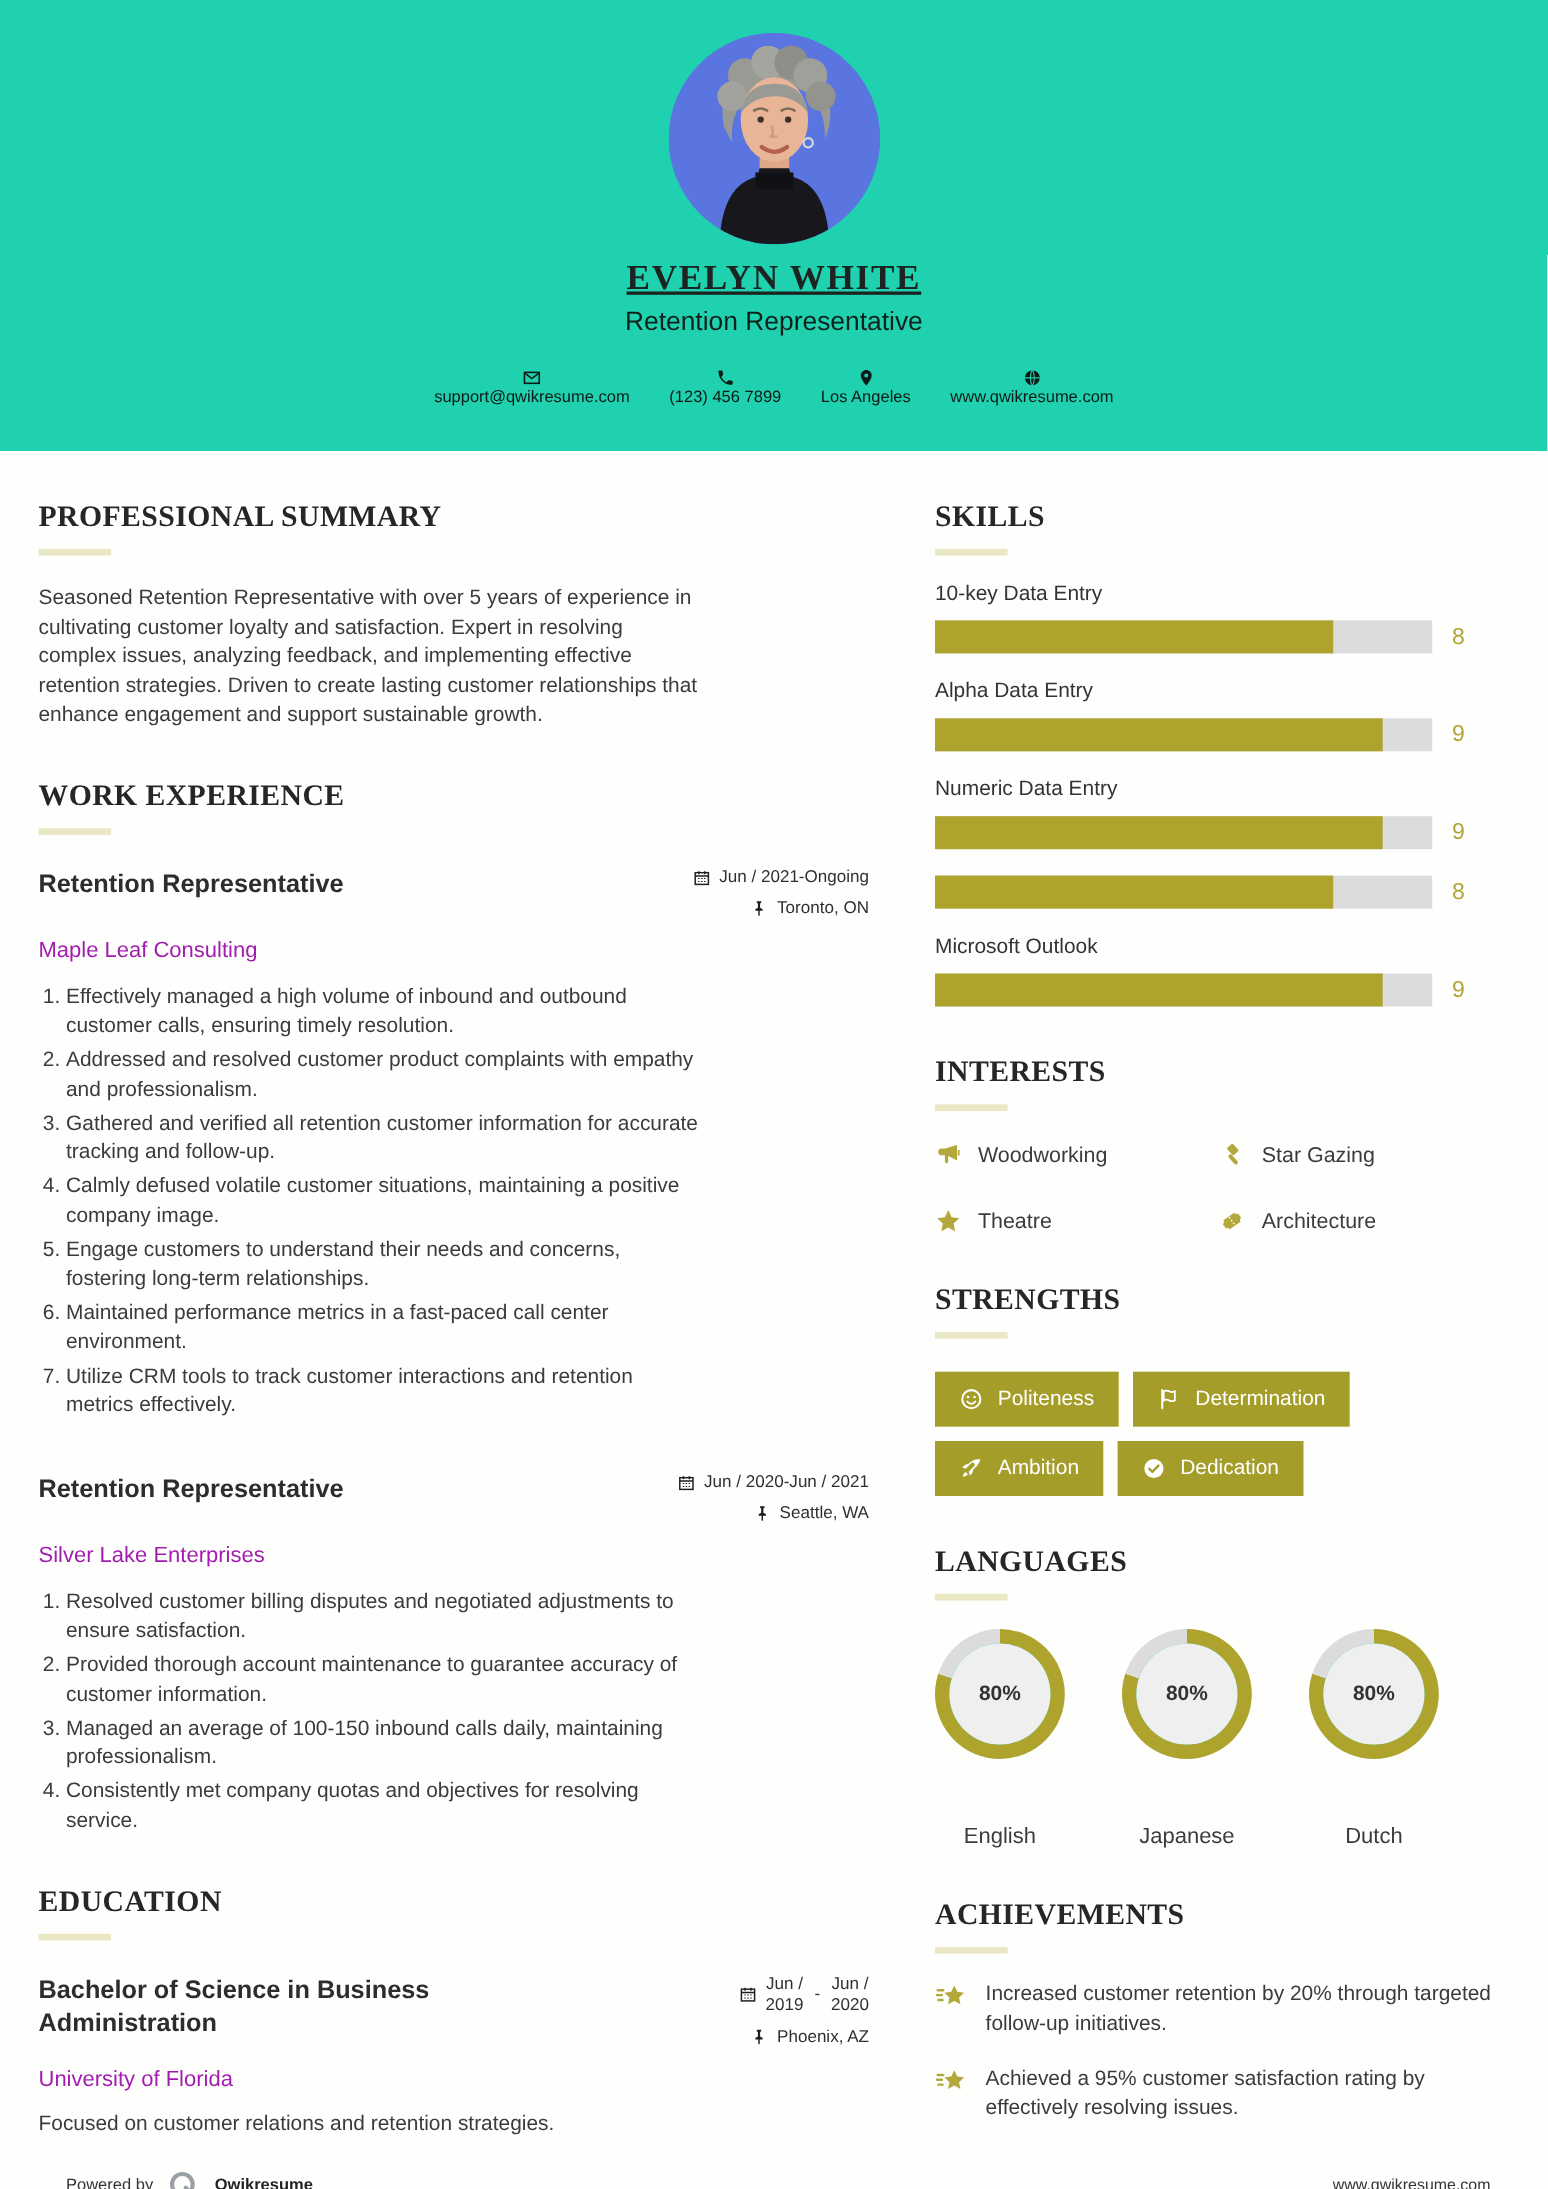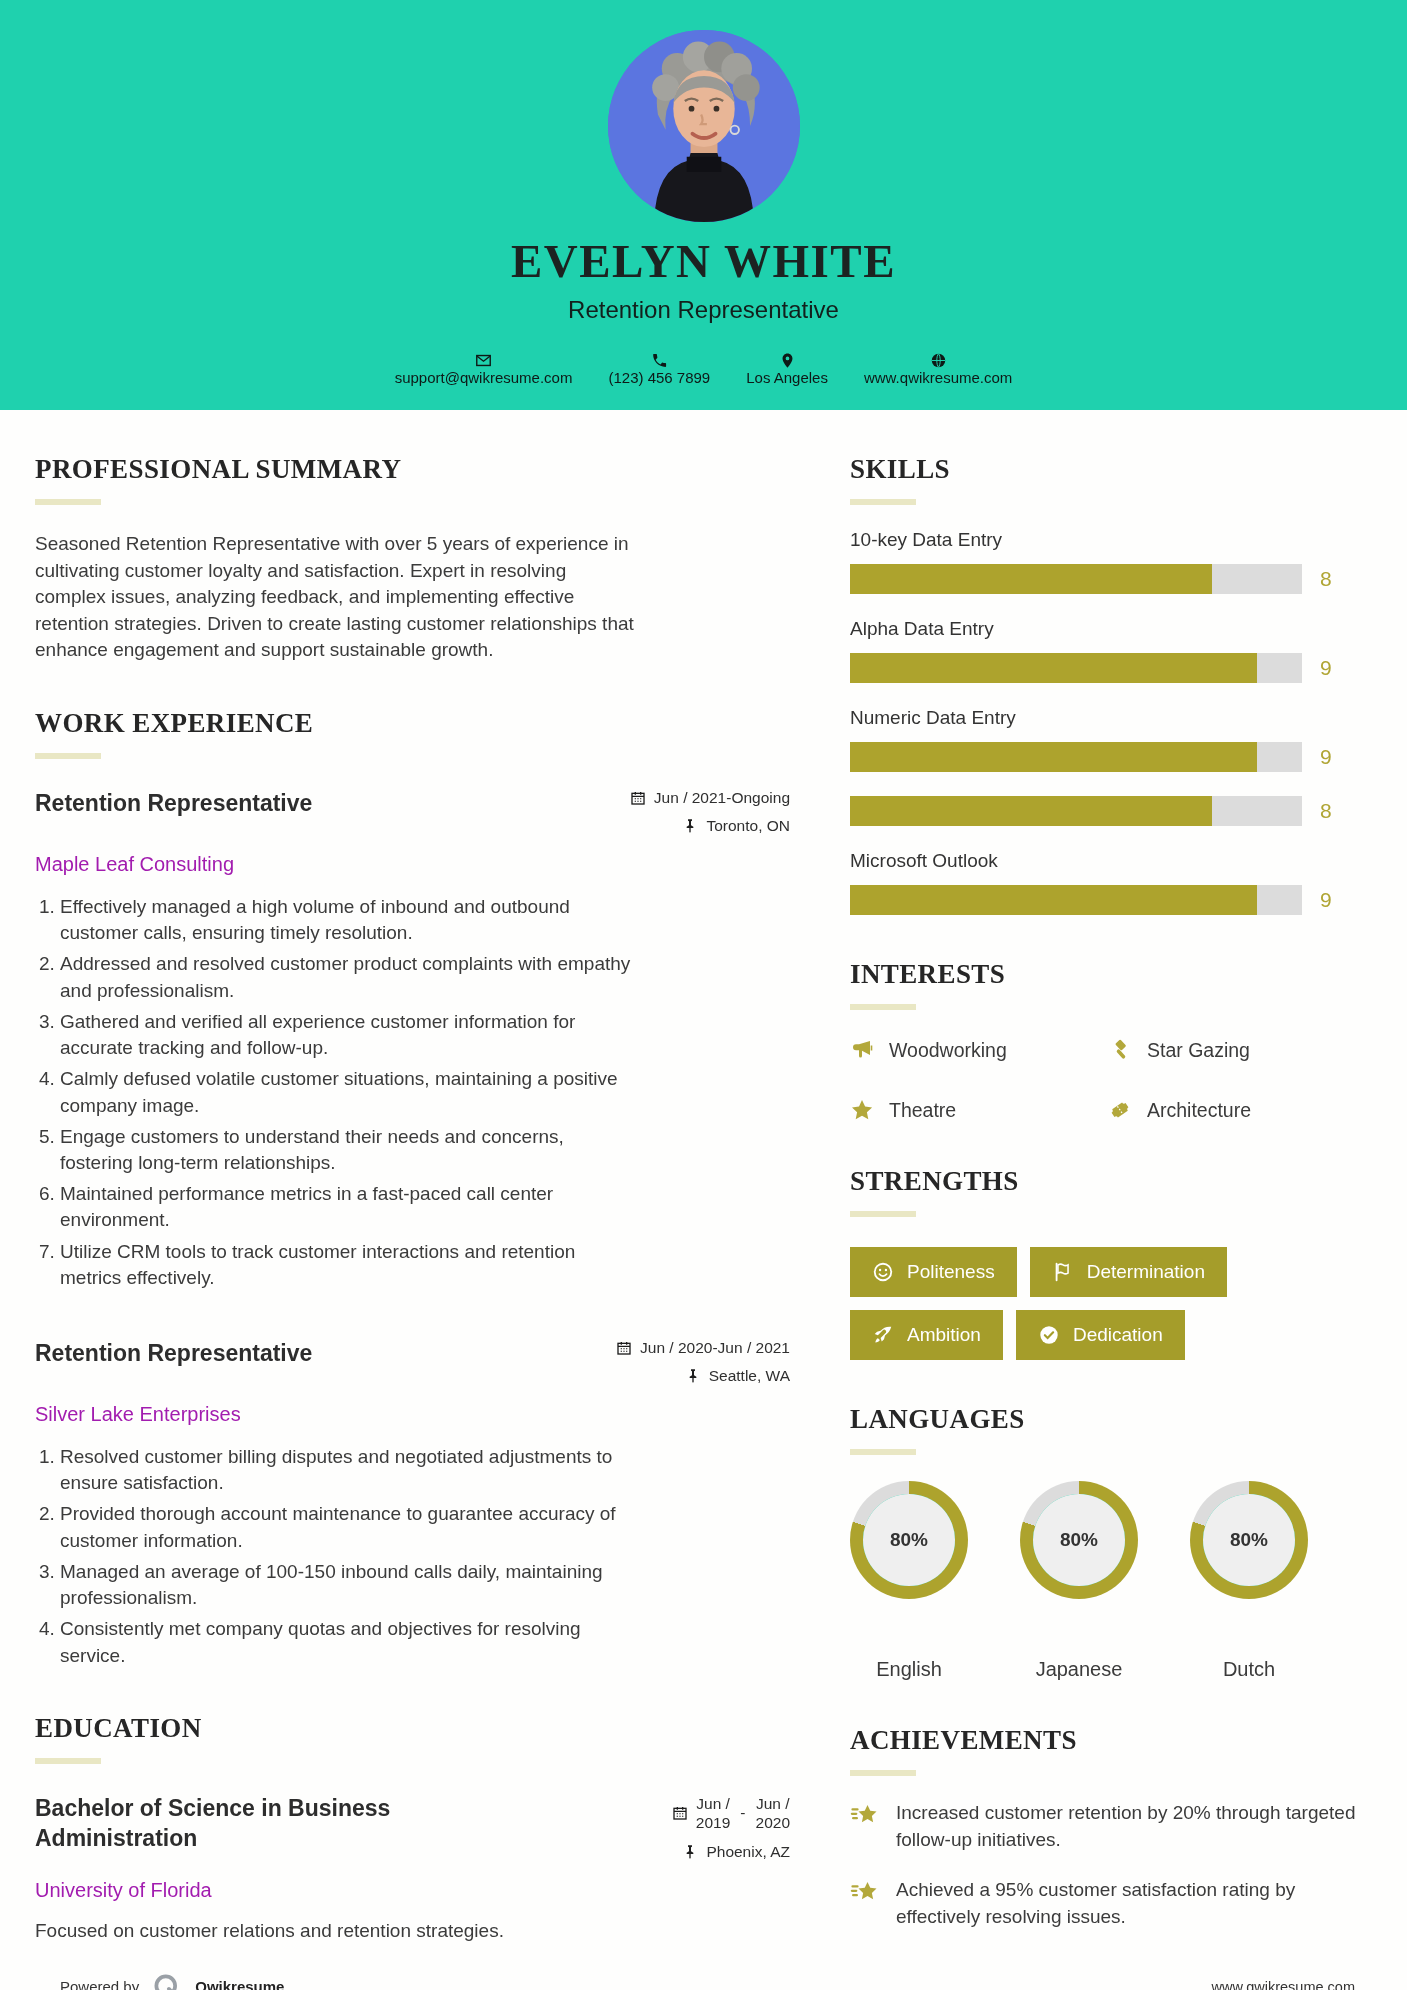--- a/index.html
+++ b/index.html
@@ -9,21 +9,21 @@
   .page { width:1407px; height:1990px; margin:0 auto; background:#fefefd;
           display:flex; flex-direction:column; overflow:hidden; position:relative; }
 
   
   .hero { height:410px; flex:none; background:#1fd1ae;
           display:flex; flex-direction:column; align-items:center; }
   .avatar { width:192px; height:192px; border-radius:50%; margin-top:30px;
             background:#5b75e0; overflow:hidden; flex:none; }
   .avatar svg { width:100%; height:100%; display:block; }
   .hero-name { font-family:"Liberation Serif", serif; font-weight:700;
-               font-size:47px; letter-spacing:1.5px; color:#1c2321; margin-top:12px; }
+               font-size:32px; letter-spacing:1.5px; color:#1c2321; margin-top:12px;text-decoration:underline; }
   .hero-title { font-size:24px; color:#12201c; margin-top:8px; }
   .contact { display:flex; align-items:center; gap:36px; margin-top:28px;
              font-size:15px; color:#0e1a17; }
   .contact-item { display:flex; align-items:center; gap:0;flex-direction:column; }
   .contact-item .ico { width:17px; height:17px; color:#0e1a17; flex:none; }
 
   
   .content { flex:1; display:flex; padding:0 47px 0 35px; }
   .col-left  { width:755px; flex:none; }
   .col-right { width:510px; flex:none; margin-left:60px; }
@@ -198,21 +198,21 @@
                   <path fill="currentColor" d="M9 2h6v2l-1.5 1v6L17 13v2h-4v6l-1 1-1-1v-6H7v-2l3.5-2V5L9 4z"></path>
                 </svg>
                 <span>Toronto, ON</span>
               </div>
             </div>
           </div>
           <div class="company">Maple Leaf Consulting</div>
           <ol class="bullets">
             <li>Effectively managed a high volume of inbound and outbound customer calls, ensuring timely resolution.</li>
             <li>Addressed and resolved customer product complaints with empathy and professionalism.</li>
-            <li>Gathered and verified all experience customer information for accurate tracking and follow-up.</li>
+            <li>Gathered and verified all retention customer information for accurate tracking and follow-up.</li>
             <li>Calmly defused volatile customer situations, maintaining a positive company image.</li>
             <li>Engage customers to understand their needs and concerns, fostering long-term relationships.</li>
             <li>Maintained performance metrics in a fast-paced call center environment.</li>
             <li>Utilize CRM tools to track customer interactions and retention metrics effectively.</li>
           </ol>
         </div>
 
         <div class="entry">
           <div class="entry-header">
             <div class="entry-title">Retention Representative</div>

